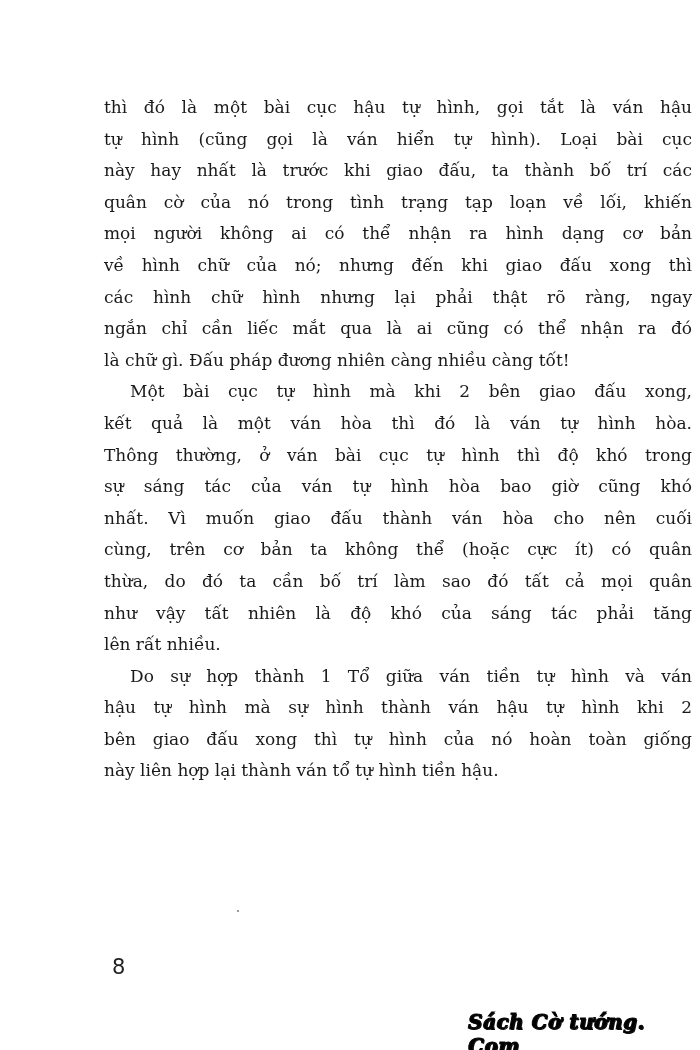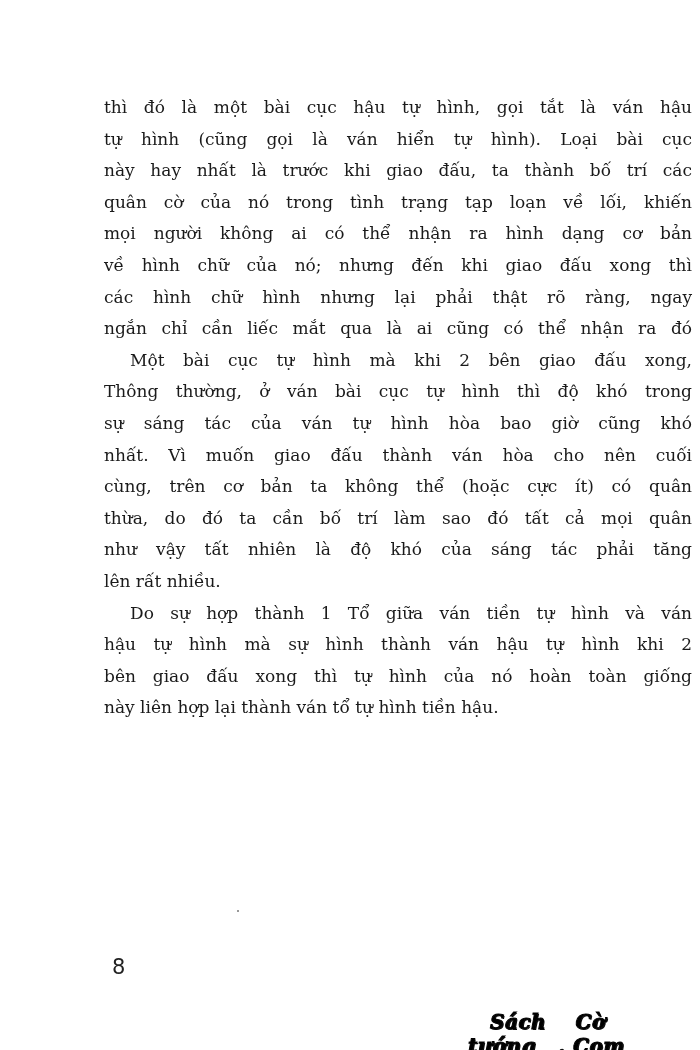--- a/index.html
+++ b/index.html
@@ -3,39 +3,41 @@
 <meta charset="utf-8">
 <style>
   html, body { margin:0; padding:0; }
   body { width:700px; height:1050px; background:#ffffff; position:relative; overflow:hidden; }
   .page { position:absolute; left:104px; top:92px; width:588px; font-family:"DejaVu Serif","Liberation Serif",serif; color:#1a1a1a; font-size:17px; }
   .line { height:31.6px; line-height:31.6px; white-space:nowrap; text-align:justify; text-align-last:justify; }
   .line.last { text-align-last:left; }
   .line.indent { padding-left:26px; }
   .pagenum { position:absolute; left:112px; top:955px; font-family:"DejaVu Sans","Liberation Sans",sans-serif; font-size:21px; color:#222; }
   .watermark { position:absolute; left:468px; top:1010px; font-family:"DejaVu Serif","Liberation Serif",serif; font-weight:bold; font-style:italic; font-size:20px; color:#000; letter-spacing:0.5px; }
-  .watermark .wm-part { -webkit-text-stroke:1px #000; text-shadow:0 0 1px #fff, 1px 1px 0 #000;margin-left:22px; }
+  .watermark .wm-part { -webkit-text-stroke:1px #000; text-shadow:0 0 1px #fff, 1px 1px 0 #000; }
   .speck { position:absolute; left:237px; top:910px; width:2px; height:2px; background:#777; border-radius:50%; }
 </style>
 </head>
 <body>
 
 <div class="page" id="page-body">
     <div>
       <div class="line">thì đó là một bài cục hậu tự hình, gọi tắt là ván hậu</div>
       <div class="line">tự hình (cũng gọi là ván hiển tự hình). Loại bài cục</div>
       <div class="line">này hay nhất là trước khi giao đấu, ta thành bố trí các</div>
       <div class="line">quân cờ của nó trong tình trạng tạp loạn về lối, khiến</div>
       <div class="line">mọi người không ai có thể nhận ra hình dạng cơ bản</div>
       <div class="line">về hình chữ của nó; nhưng đến khi giao đấu xong thì</div>
       <div class="line">các hình chữ hình nhưng lại phải thật rõ ràng, ngay</div>
       <div class="line">ngắn chỉ cần liếc mắt qua là ai cũng có thể nhận ra đó</div>
+      <div class="line last">là chữ gì. Đấu pháp đương nhiên càng nhiều càng tốt!</div>
     </div>
     <div>
       <div class="line indent">Một bài cục tự hình mà khi 2 bên giao đấu xong,</div>
+      <div class="line">kết quả là một ván hòa thì đó là ván tự hình hòa.</div>
       <div class="line">Thông thường, ở ván bài cục tự hình thì độ khó trong</div>
       <div class="line">sự sáng tác của ván tự hình hòa bao giờ cũng khó</div>
       <div class="line">nhất. Vì muốn giao đấu thành ván hòa cho nên cuối</div>
       <div class="line">cùng, trên cơ bản ta không thể (hoặc cực ít) có quân</div>
       <div class="line">thừa, do đó ta cần bố trí làm sao đó tất cả mọi quân</div>
       <div class="line">như vậy tất nhiên là độ khó của sáng tác phải tăng</div>
       <div class="line last">lên rất nhiều.</div>
     </div>
     <div>
       <div class="line indent">Do sự hợp thành 1 Tổ giữa ván tiền tự hình và ván</div>

